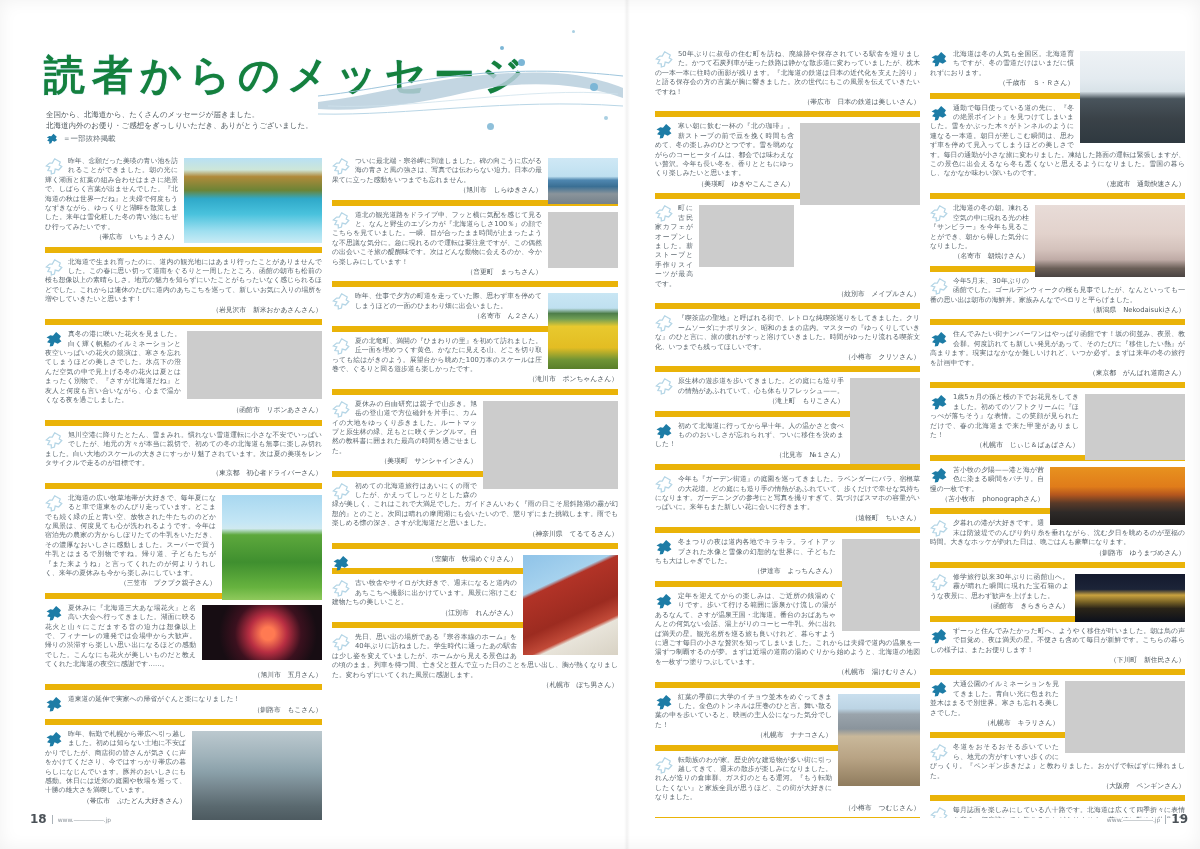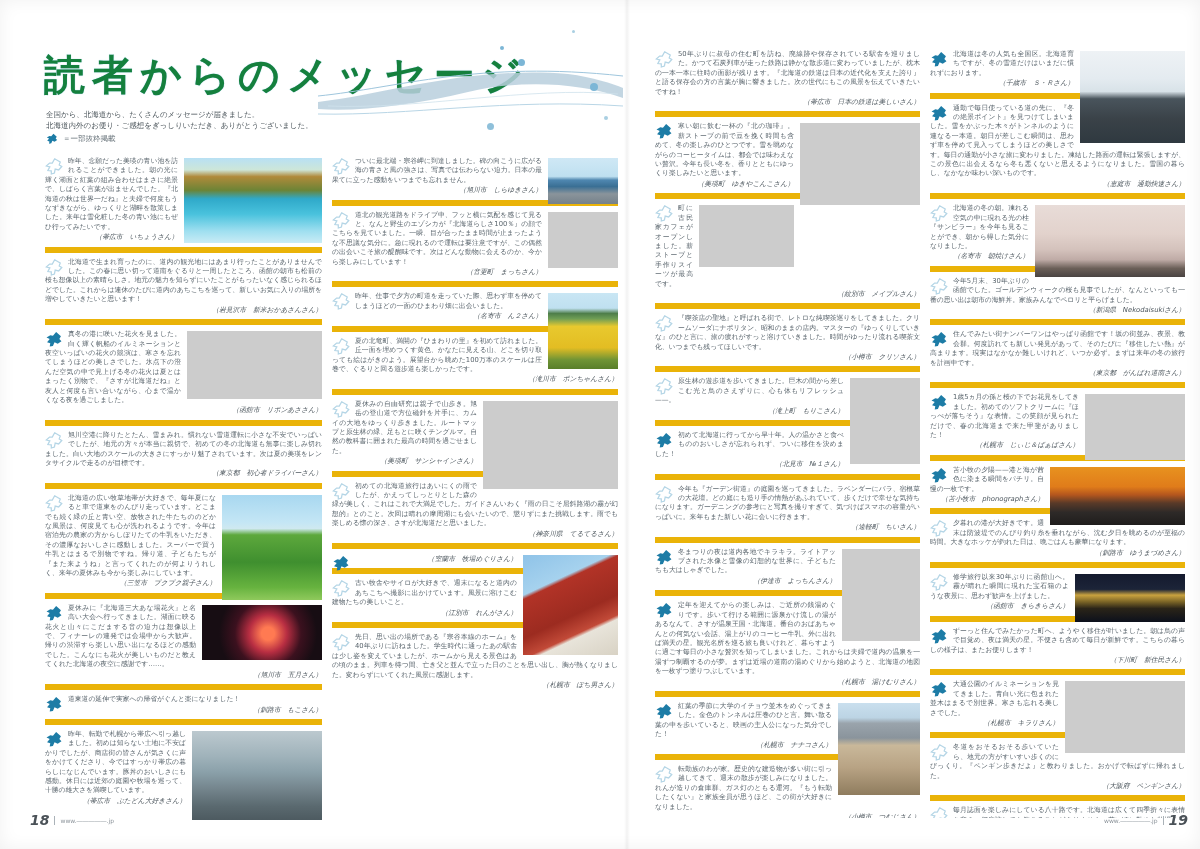--- a/index.html
+++ b/index.html
@@ -31,31 +31,31 @@
   #col2{left:332px;top:152px;width:286px;height:668px;}
   #col3{left:655px;top:45px;width:265px;height:773px;}
   #col4{left:930px;top:45px;width:255px;height:773px;}
 
   .block{padding:5px 0 4px 0;}
   .block + .block{border-top:6px solid #eab308;}
   .block p{
     margin:0;font-size:6.8px;line-height:9.4px;color:#59646c;
     text-align:justify;word-break:break-all;
   }
-  .sig{font-size:6.8px;line-height:9.4px;color:#4d575e;text-align:right;margin-top:1px;font-style:italic;}
+  .sig{font-size:6.8px;line-height:9.4px;color:#4d575e;text-align:right;margin-top:1px;}
   .photo{float:right;margin:1px 0 3px 6px;background:#ccc;}
   .micon{float:left;width:18px;height:16px;margin:1px 5px 1px 0;}
   .micon svg{width:100%;height:100%;}
   .micon.outline{transform:rotate(-12deg);opacity:.85;}
 
   
   .footer{position:absolute;top:812px;font-size:6px;color:#8a9299;display:flex;align-items:center;gap:5px;}
   #footer-left{left:30px;}
   #footer-right{right:12px;}
-  .pageno{font-size:14px;color:#4a5157;font-weight:bold;font-style:italic;}
+  .pageno{font-size:12px;color:#4a5157;font-weight:bold;}
   .fdiv{width:1px;height:9px;background:#aab2b8;}
 </style>
 </head>
 <body>
 
 <div class="page-edge"></div>
 <div class="gutter"></div>
 
 <div class="title">読者からのメッセージ</div>
 
@@ -248,21 +248,21 @@
           <path d="M20 2 L29 10 L26 15 L30 19 L23 24 L17 21 L14 28 L8 29 L9 23 L3 21 L8 15 L2 12 L9 8 L14 9 Z" fill="none" stroke="#a9cfe2" stroke-width="2.4"></path>
         </svg></span>
       <p>『喫茶店の聖地』と呼ばれる街で、レトロな純喫茶巡りをしてきました。クリームソーダにナポリタン、昭和のままの店内。マスターの『ゆっくりしていきな』のひと言に、旅の疲れがすっと溶けていきました。時間がゆったり流れる喫茶文化、いつまでも残ってほしいです。</p>
       <div class="sig">（小樽市　クリソさん）</div>
     </div>
     <div class="block">
       <div class="photo" style="width: 70px; height: 86px;"></div>
       <span class="micon outline"><svg viewBox="0 0 32 30">
           <path d="M20 2 L29 10 L26 15 L30 19 L23 24 L17 21 L14 28 L8 29 L9 23 L3 21 L8 15 L2 12 L9 8 L14 9 Z" fill="none" stroke="#a9cfe2" stroke-width="2.4"></path>
         </svg></span>
-      <p>原生林の遊歩道を歩いてきました。巨木の間から差しこむ光と鳥のさえずりに、心も体もリフレッシュ——。</p>
+      <p>原生林の遊歩道を歩いてきました。どの庭にも造り手の情熱があふれていて、心も体もリフレッシュ——。</p>
       <div class="sig">（滝上町　もりこさん）</div>
     </div>
     <div class="block">
       <span class="micon solid"><svg viewBox="0 0 32 30">
           <path d="M20 2 L29 10 L26 15 L30 19 L23 24 L17 21 L14 28 L8 29 L9 23 L3 21 L8 15 L2 12 L9 8 L14 9 Z" fill="#1d7ca6"></path>
         </svg></span>
       <p>初めて北海道に行ってから早十年。人の温かさと食べもののおいしさが忘れられず、ついに移住を決めました！</p>
       <div class="sig">（北見市　№１さん）</div>
     </div>
     <div class="block">

